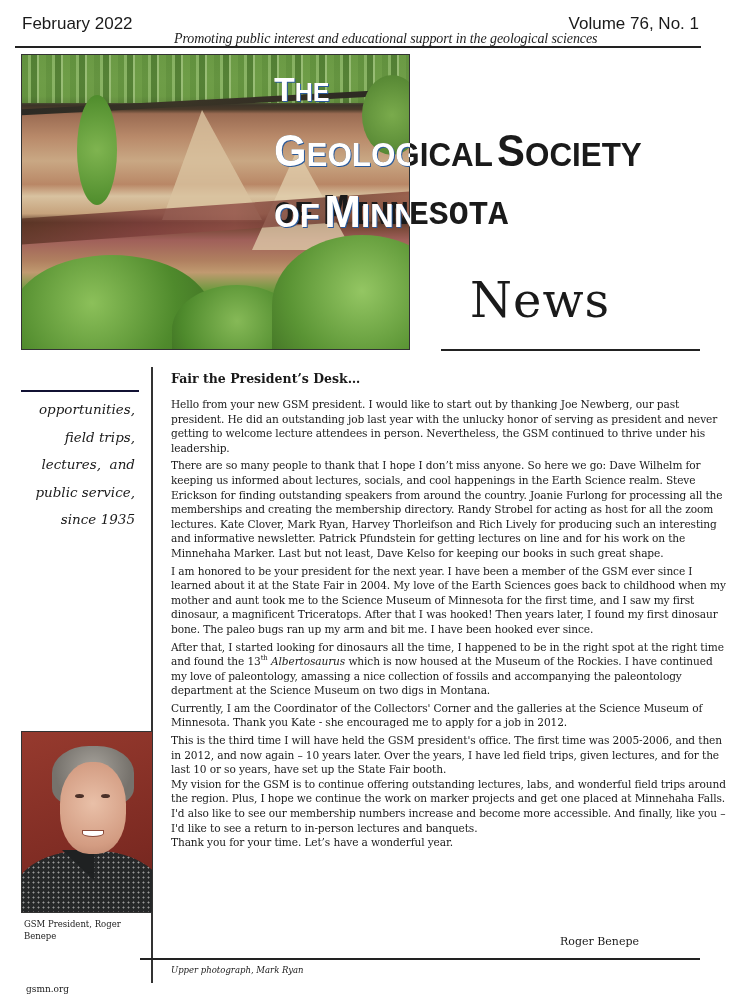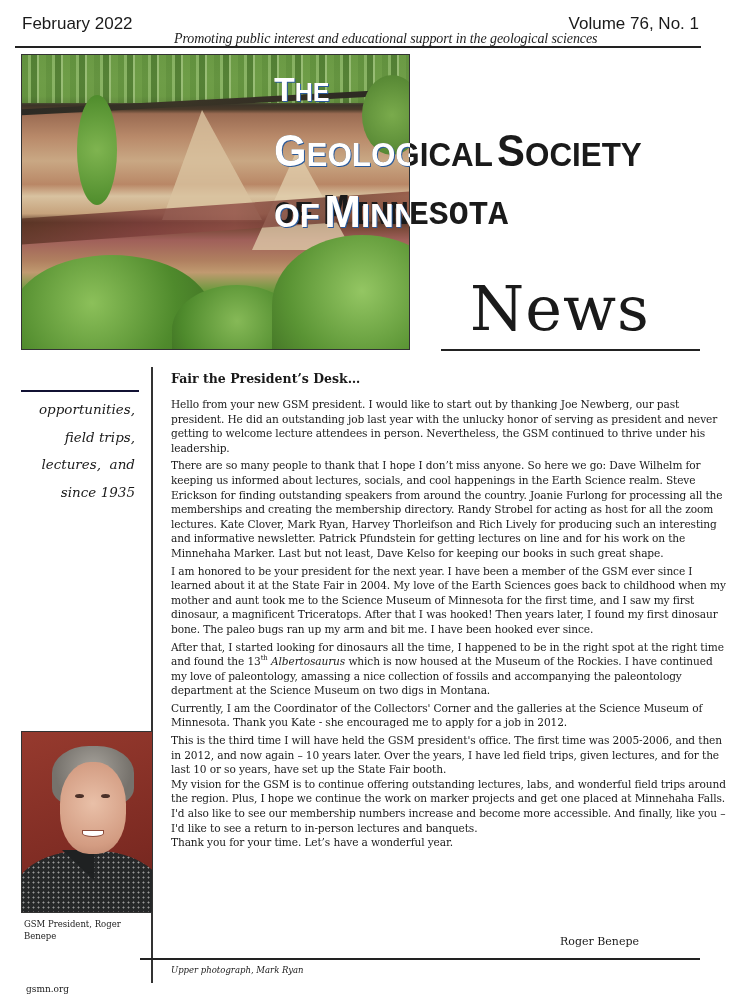--- a/index.html
+++ b/index.html
@@ -45,21 +45,21 @@
   .title-layer.black .t-line { color: #1a1a1a; }
   .title-layer.white .t-line { color: #ffffff; text-shadow: 1px 1px 0 #2a5a9a; }
   .t-line .big { font-size: 44px; }
   .t-line .sm { font-size: 33px; }
   #t-line1 { left: 274px; top: 70px; }
   #t-line1 .big { font-size: 34px; }
   #t-line1 .sm { font-size: 25px; }
   #t-line2 { left: 274px; top: 126px; transform: scaleX(0.95); transform-origin: left; }
   #t-line3 { left: 274px; top: 187px; font-family: Liberation Mono, monospace; }
 
-  #news-word { left: 470px; top: 272px; font-family: "DejaVu Serif", serif; font-size: 62px; color: #1a1a1a; letter-spacing: 1px; }
+  #news-word { left: 470px; top: 272px; font-family: "DejaVu Serif", serif; font-size: 48px; color: #1a1a1a; letter-spacing: 1px; }
   #news-rule { left: 441px; top: 349px; width: 259px; height: 1.5px; background: #222; }
 
   
   #sidebar-rule { left: 21px; top: 390px; width: 118px; height: 1.5px; background: #111133; }
   #sidebar-tagline { left: 20px; top: 396px; width: 115px; text-align: right; font-family: "DejaVu Serif", serif; font-style: italic; font-size: 13.5px; line-height: 27.5px; color: #1a1a1a; }
 
   #col-divider { left: 151px; top: 367px; width: 1.5px; height: 616px; background: #333; }
 
   
   #portrait { left: 21px; top: 731px; width: 132px; height: 182px; border: 1px solid #333; overflow: hidden; background: #8a3328; }
@@ -122,20 +122,21 @@
 </div>
 
 <div id="news-word" class="abs">News</div>
 <div id="news-rule" class="abs"></div>
 
 <div id="sidebar-rule" class="abs"></div>
 <div id="sidebar-tagline" class="abs">
   <div>opportunities,</div>
   <div>field trips,</div>
   <div style="white-space:pre">lectures,  and</div>
+  <div>public service,</div>
   <div>since 1935</div>
 </div>
 
 <div id="col-divider" class="abs"></div>
 
 <div id="portrait" class="abs">
   <div class="bg"></div>
   <div class="shirt"></div>
   <div class="collar-l"></div>
   <div class="hair"></div>

